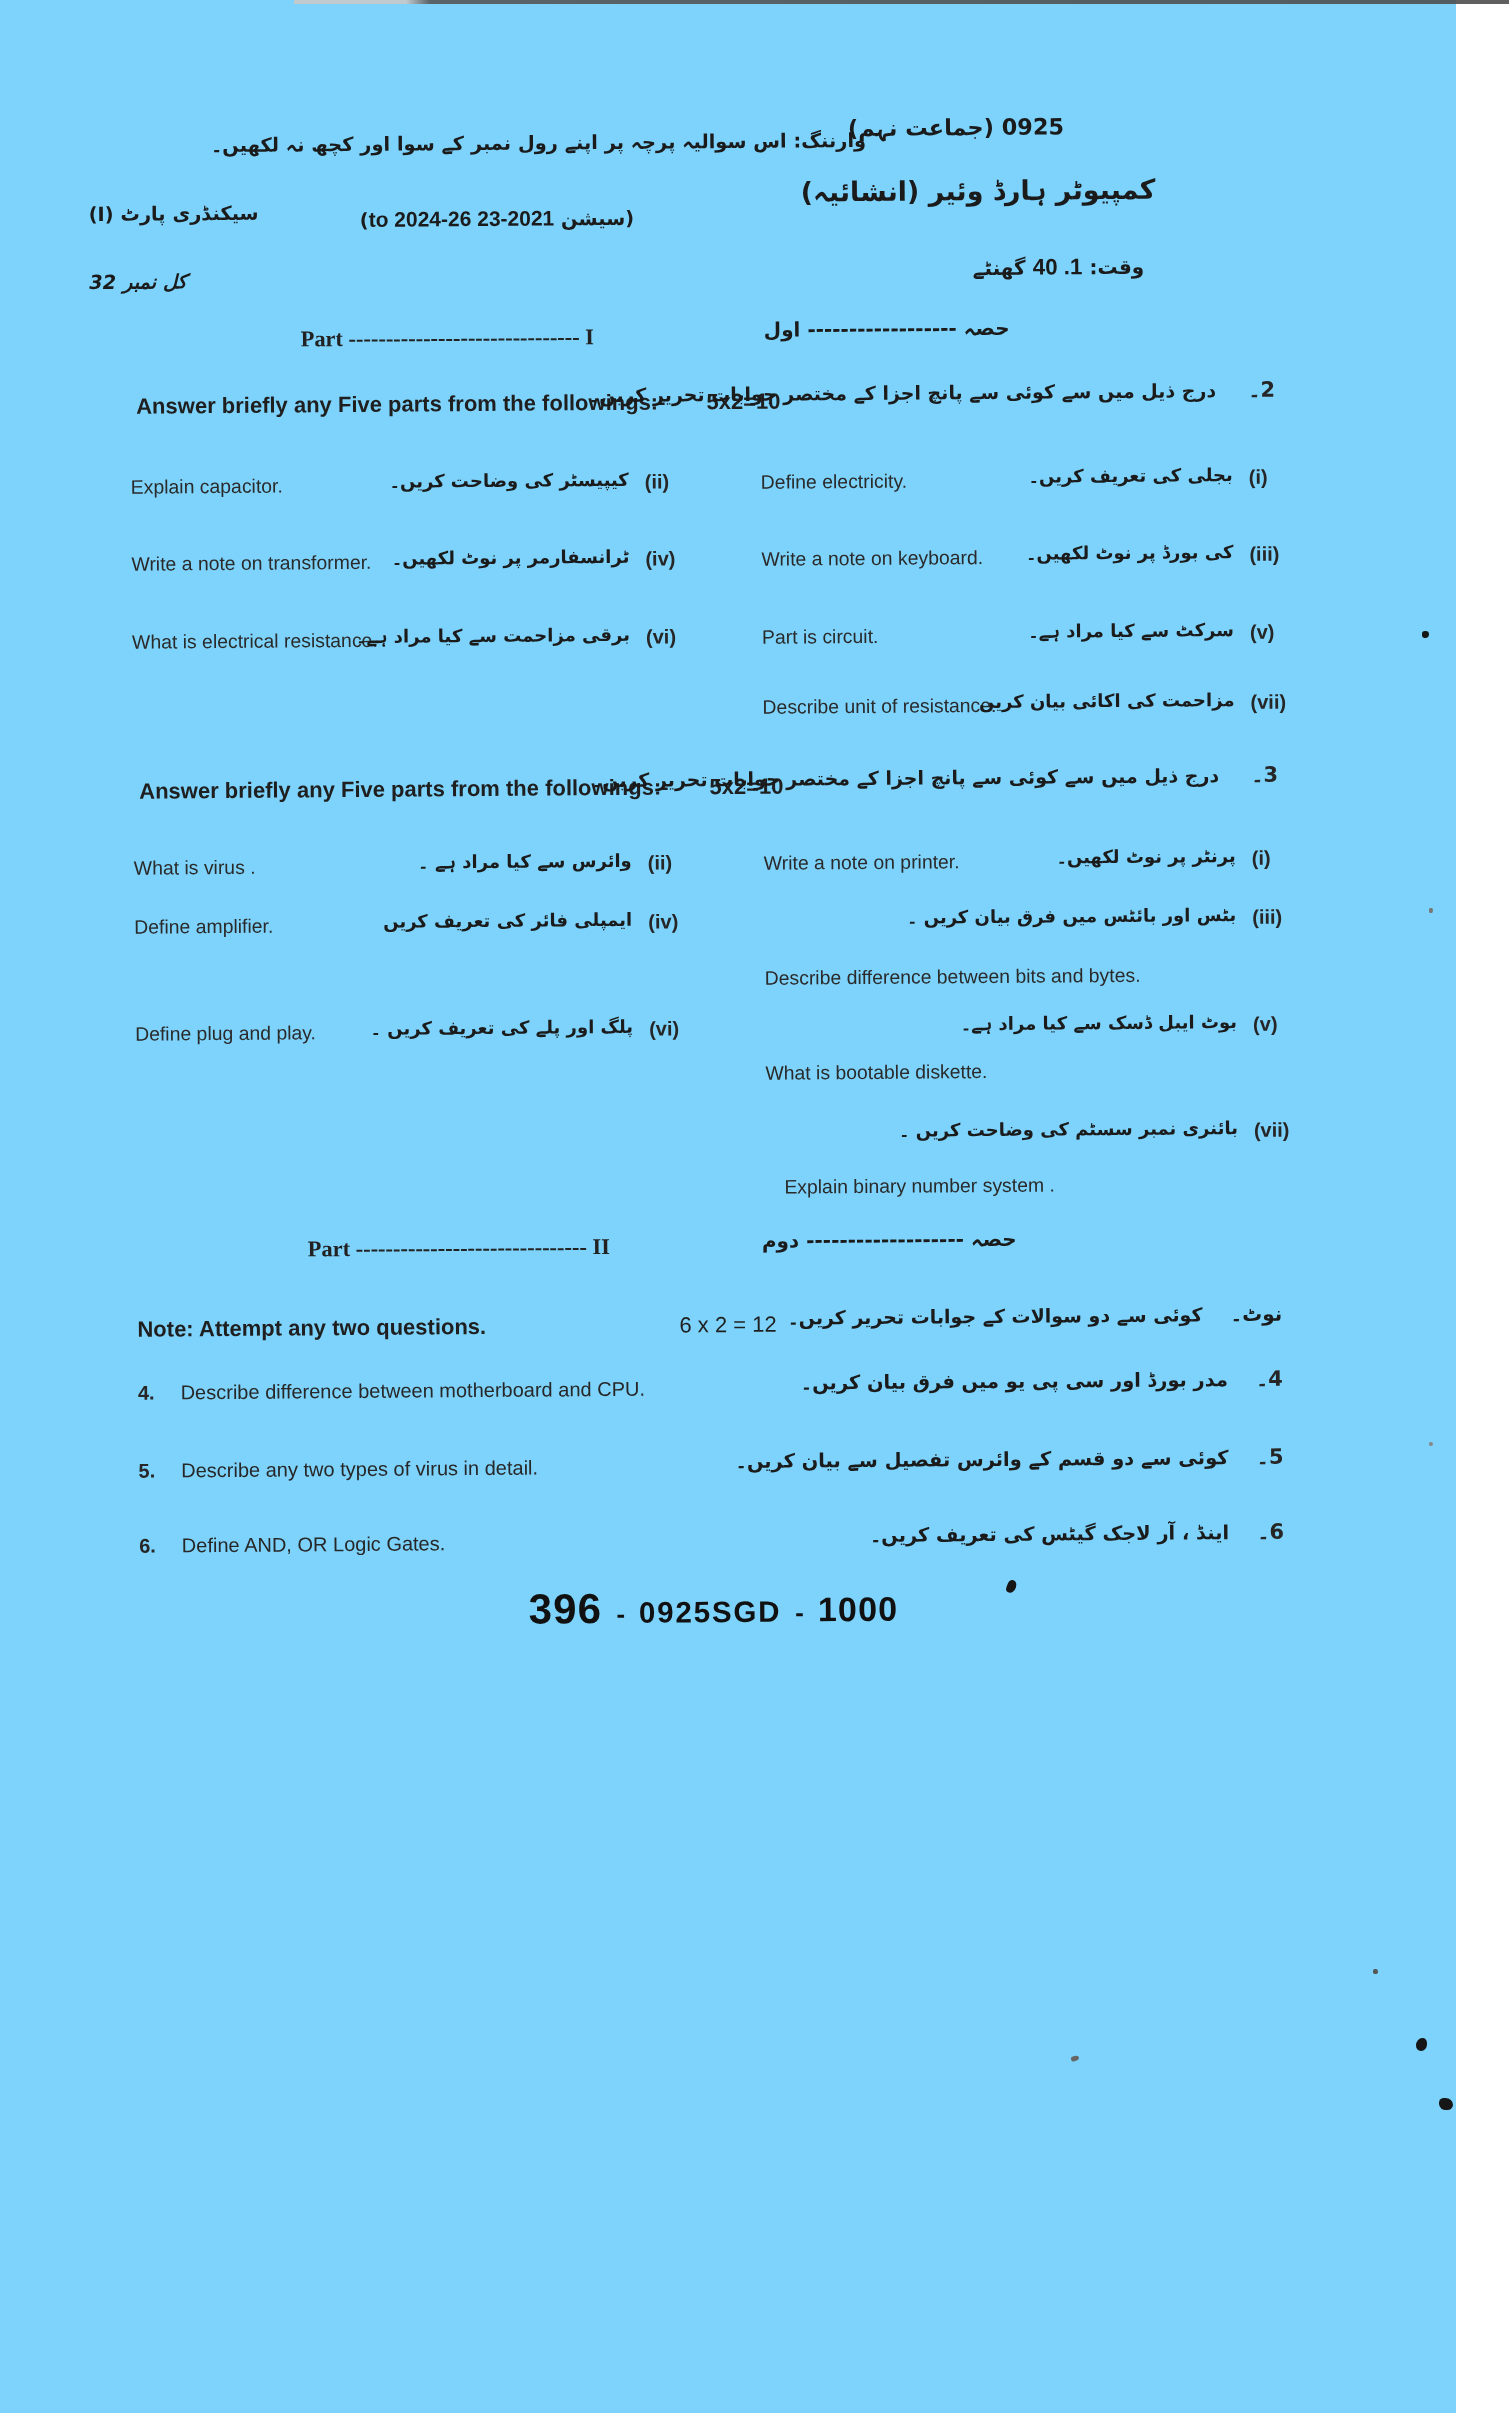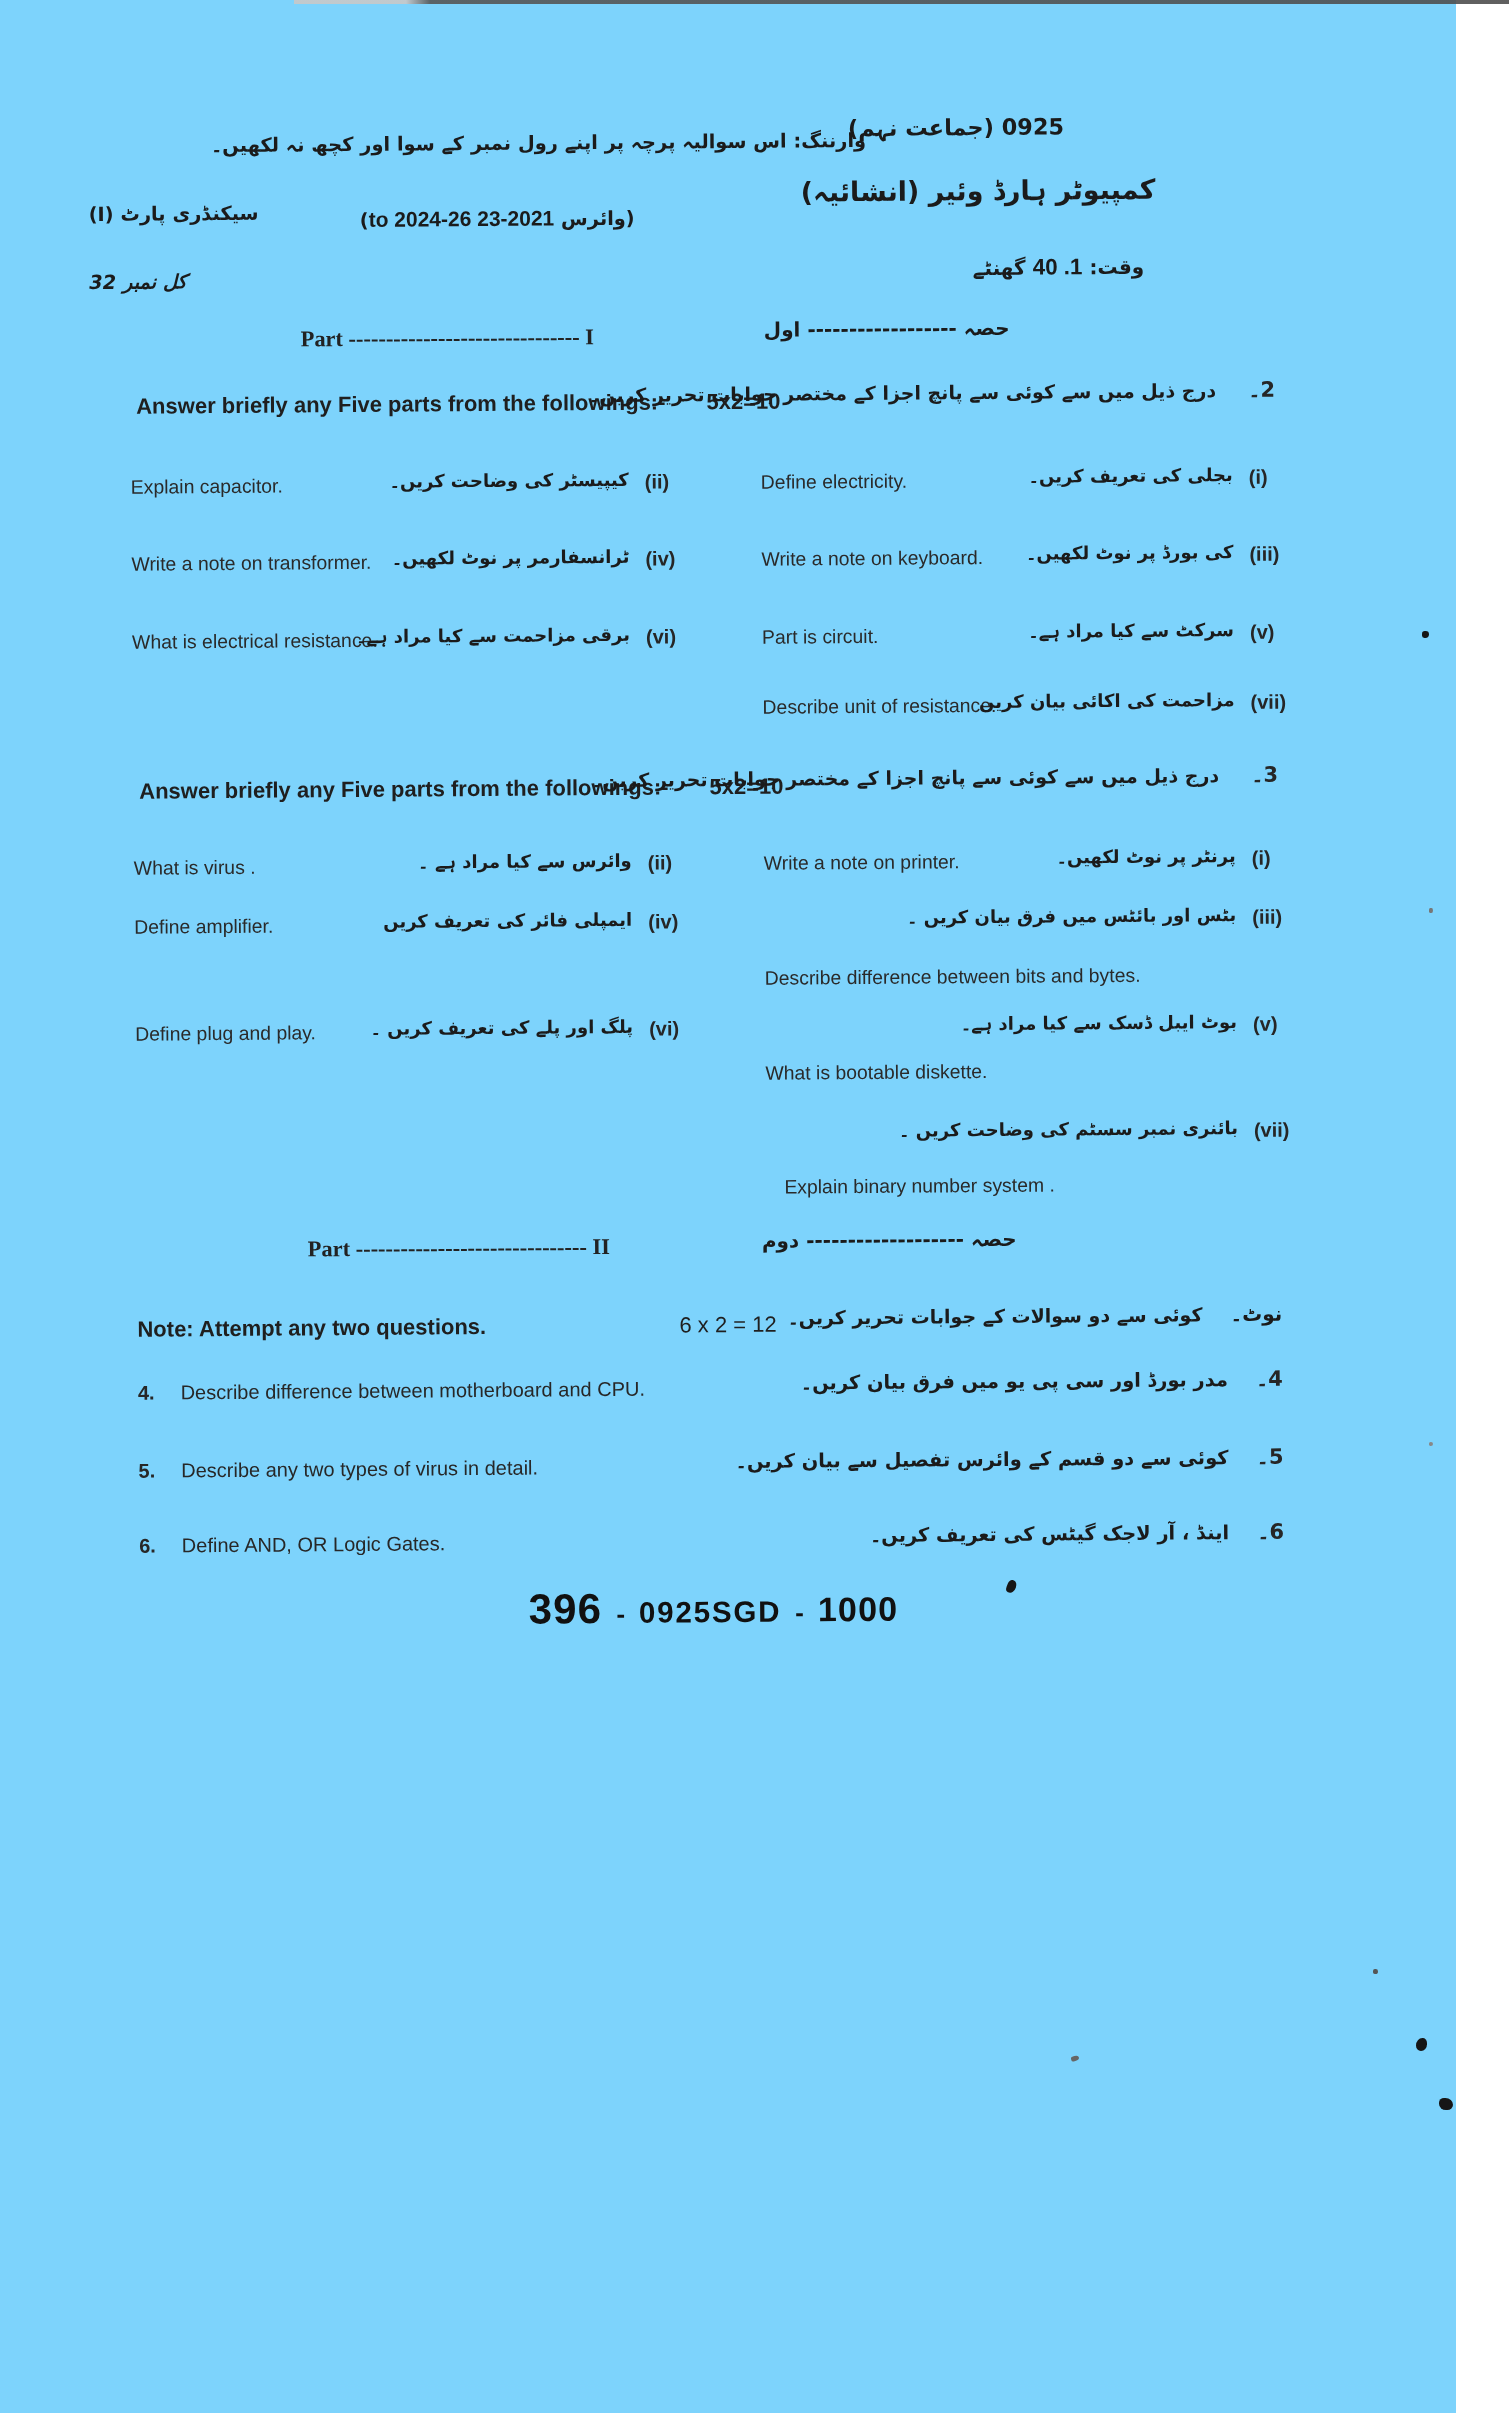--- a/index.html
+++ b/index.html
@@ -46,21 +46,21 @@
   <div class="tilt">
 
     <div class="abs ur" style="top:116px;right:393px;font-size:22.4px;">0925 (جماعت نہم)</div>
 
     <div class="abs ur" style="top:130px;right:591px;font-size:19.4px;">وارننگ: اس سوالیہ پرچہ پر اپنے رول نمبر کے سوا اور کچھ نہ لکھیں۔</div>
 
     <div class="abs ur" style="top:177px;right:302px;font-size:27px;">کمپیوٹر ہارڈ وئیر (انشائیہ)</div>
 
     <div class="abs" style="top:205px;left:358px;">
       <span class="ur" style="font-size:19.4px;">
-        <span>(وائرس</span>
+        <span>(سیشن</span>
         <b class="en-b" style="font-family:'Liberation Sans',sans-serif;font-size:21px;">2021-23  to  2024-26</b><span>)</span>
       </span>
     </div>
 
     <div class="abs ur" style="top:198px;left:87px;font-size:19.4px;">سیکنڈری پارٹ (I)</div>
 
     <div class="abs ur" style="top:266px;left:87px;font-size:19.4px;font-style:italic;">کل نمبر 32</div>
 
     <div class="abs" style="top:257px;right:314px;">
       <span class="ur" style="font-size:20px;">

